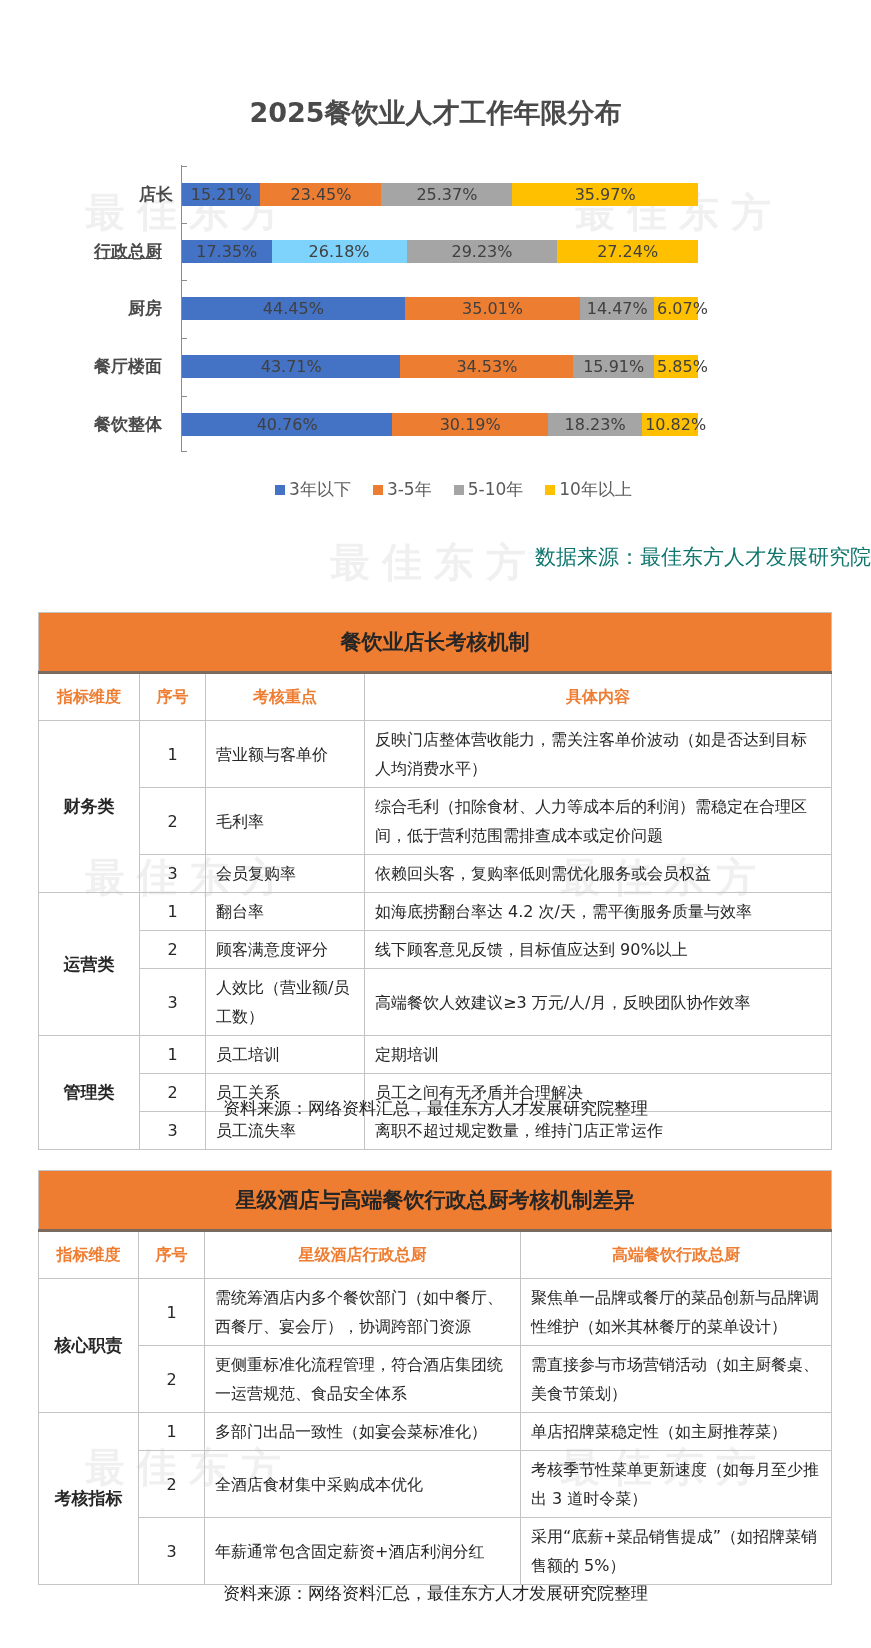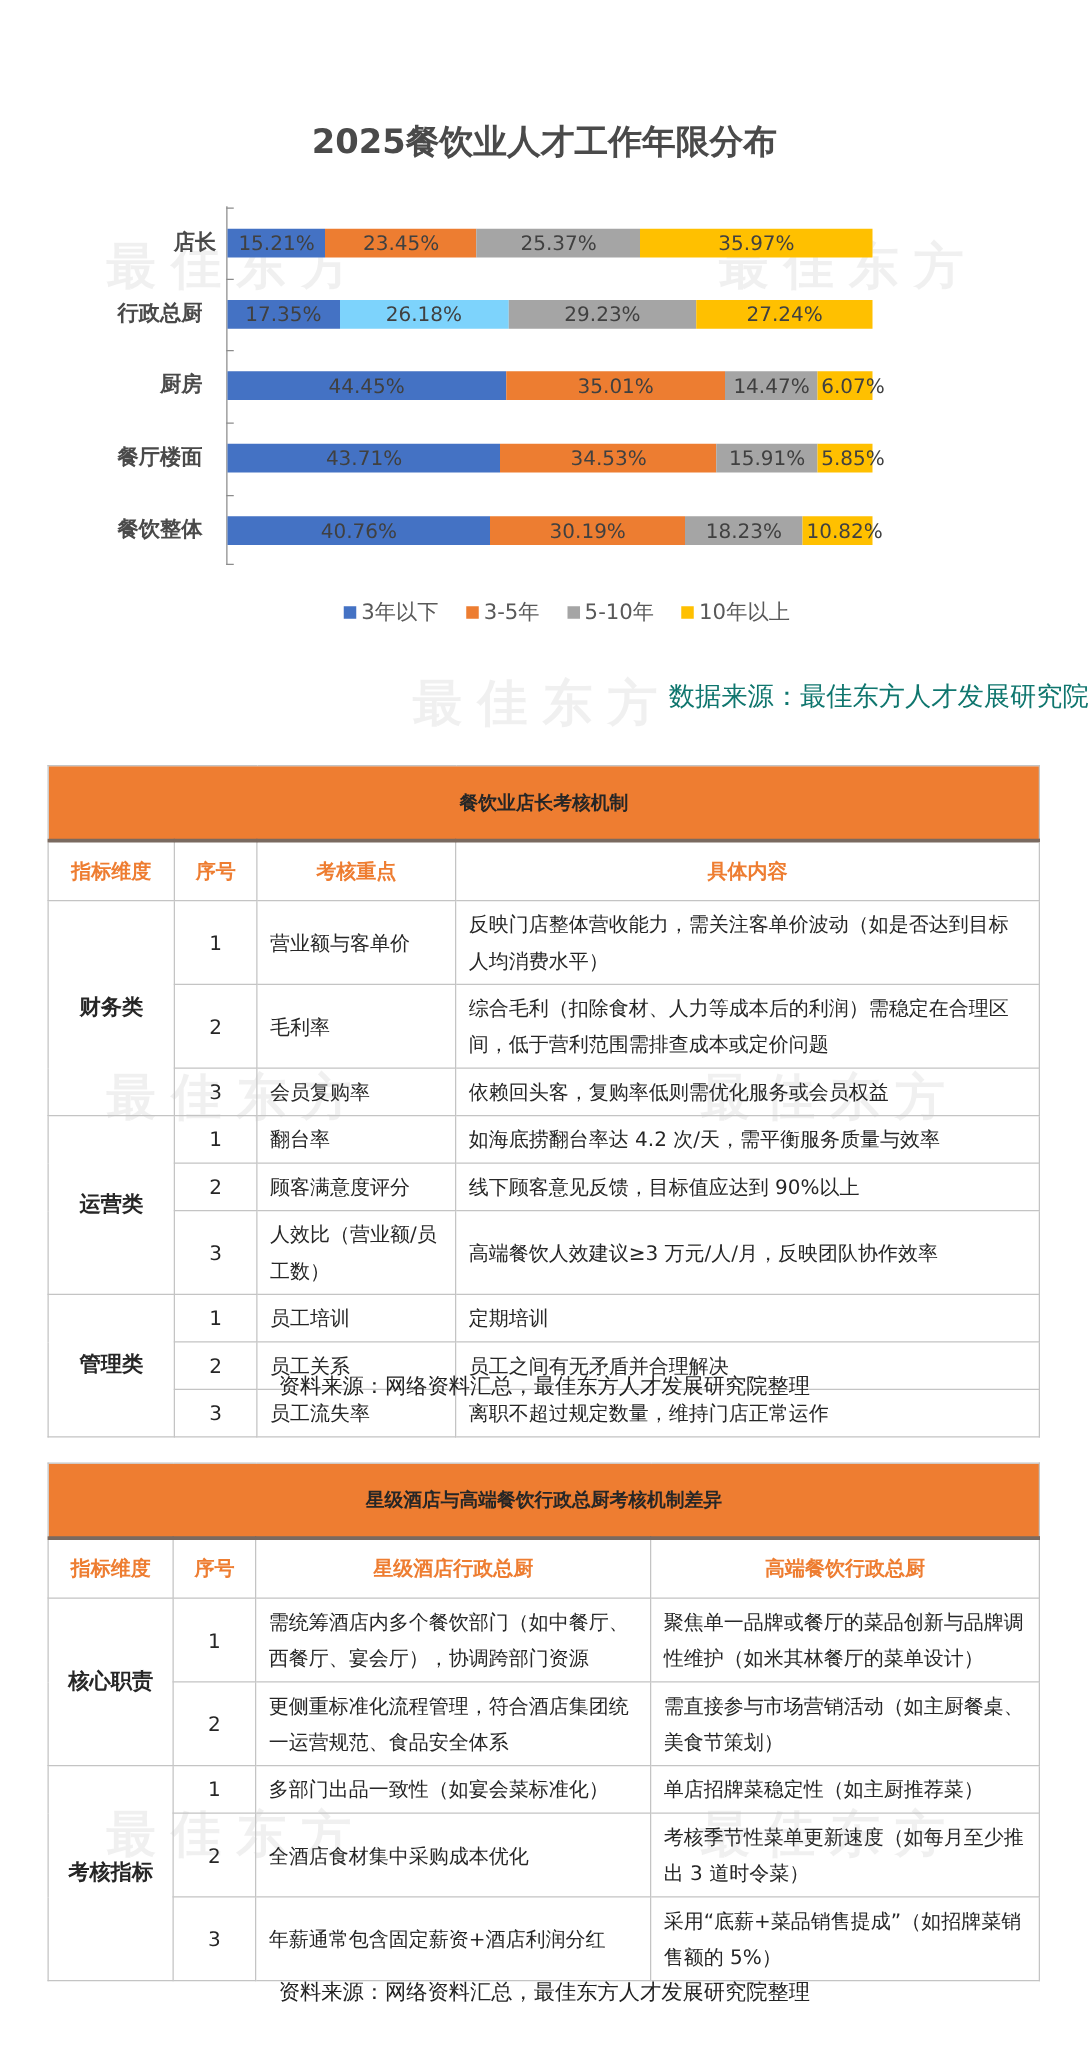--- a/index.html
+++ b/index.html
@@ -22,21 +22,21 @@
     font-size: 17px; color: #595959; padding-left: 36px; }
   .legend-item { display: flex; align-items: center; gap: 4px; }
   .legend-swatch { width: 10px; height: 10px; display: inline-block; }
 
   .chart-source { position: absolute; top: 543px; left: 0; width: 871px; text-align: right; font-size: 21px; color: #0f766e; }
 
   .wm { position: absolute; color: rgba(0,0,0,0.06); font-weight: bold; font-size: 40px; letter-spacing: 12px; pointer-events: none; }
 
   table.kt { position: absolute; left: 38px; width: 794px; border-collapse: collapse; font-size: 16px; }
   table.kt td, table.kt th { border: 1px solid #c4c4c4; }
-  .kt-title { background: #ee7d31; color: #fff; font-weight: bold; font-size: 15px; text-align: center; height: 60px;
+  .kt-title { background: #ee7d31; color: #fff; font-weight: bold; font-size: 21px; text-align: center; height: 60px;
     border-bottom: 3px solid #7a6a60 !important; }
   .kt-head th { color: #ee7d31; font-weight: bold; font-size: 16px; height: 48px; text-align: center; background: #fff; }
   .kt td { padding: 4px 10px; line-height: 29px; color: #262626; vertical-align: middle; }
   .kt td.dim { text-align: center; font-weight: bold; font-size: 17px; }
   .kt td.num { text-align: center; }
   .source-note { position: absolute; left: 0; width: 871px; text-align: center; font-size: 17px; color: #222; }
 </style>
 </head>
 <body>
 
@@ -62,21 +62,21 @@
         <div class="seg" style="width: 23.45%; background: rgb(237, 125, 49);">
           <span class="seg-label">23.45%</span>
         </div>
         <div class="seg" style="width: 25.37%; background: rgb(165, 165, 165);">
           <span class="seg-label">25.37%</span>
         </div>
         <div class="seg" style="width: 35.97%; background: rgb(255, 192, 0);">
           <span class="seg-label">35.97%</span>
         </div>
       </div>
-      <div class="cat-label" style="top: 240px;">行政总厨</div>
+      <div class="cat-label" style="top: 240px; text-decoration: underline;">行政总厨</div>
       <div class="axis-tick" style="top: 223px;"></div>
       <div class="bar-row" style="top: 240px;">
         <div class="seg" style="width: 17.35%; background: rgb(68, 114, 196);">
           <span class="seg-label">17.35%</span>
         </div>
         <div class="seg" style="width: 26.18%; background: #7dd3fc;">
           <span class="seg-label">26.18%</span>
         </div>
         <div class="seg" style="width: 29.23%; background: rgb(165, 165, 165);">
           <span class="seg-label">29.23%</span>

